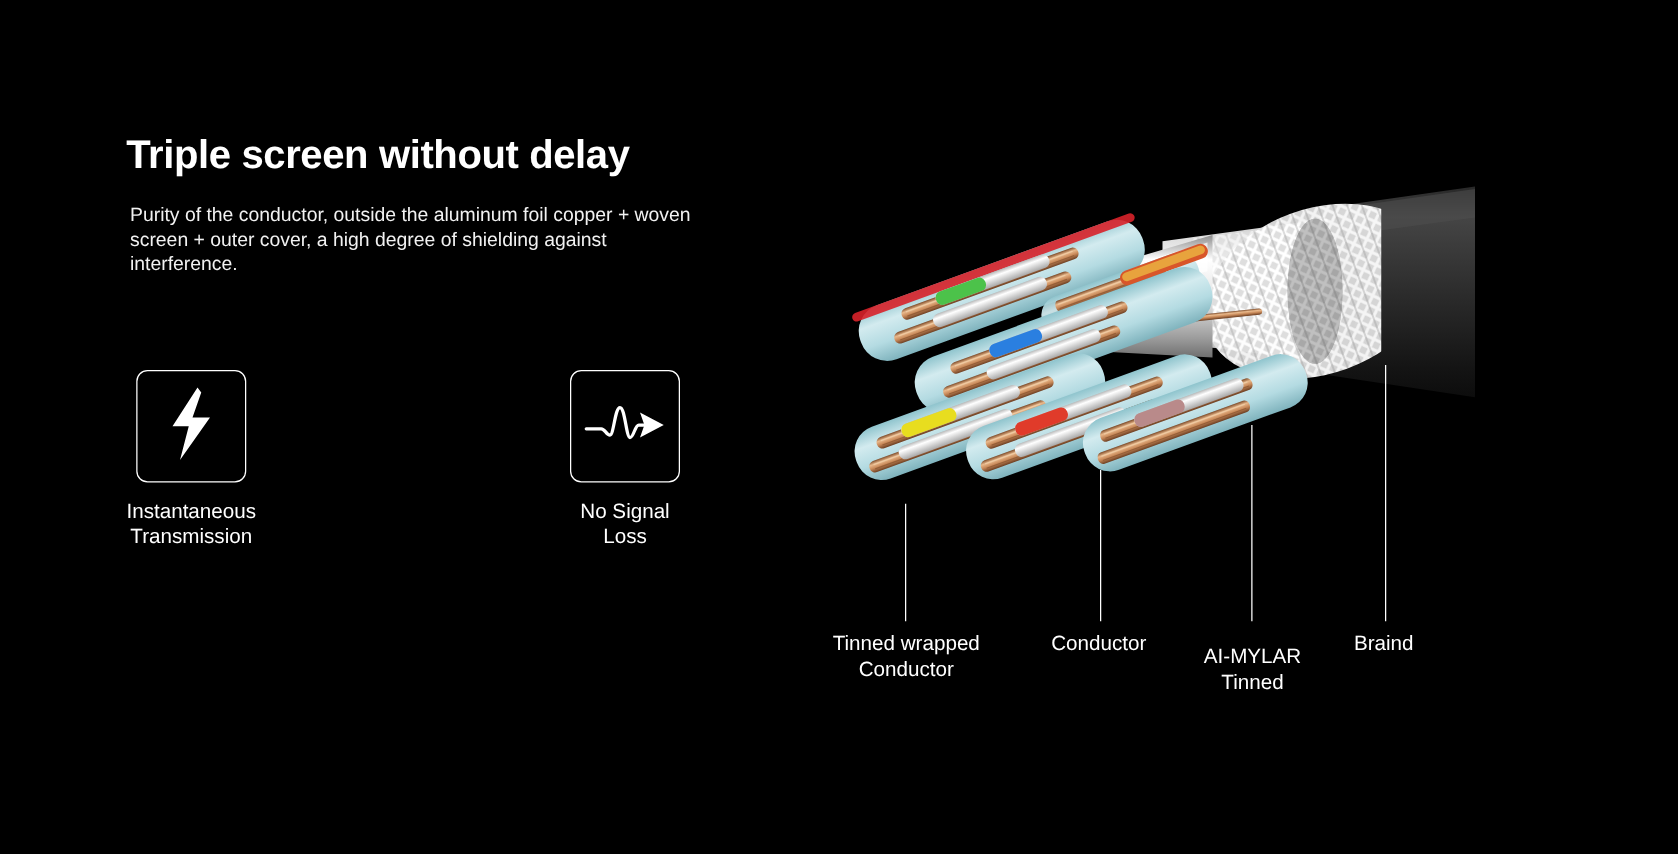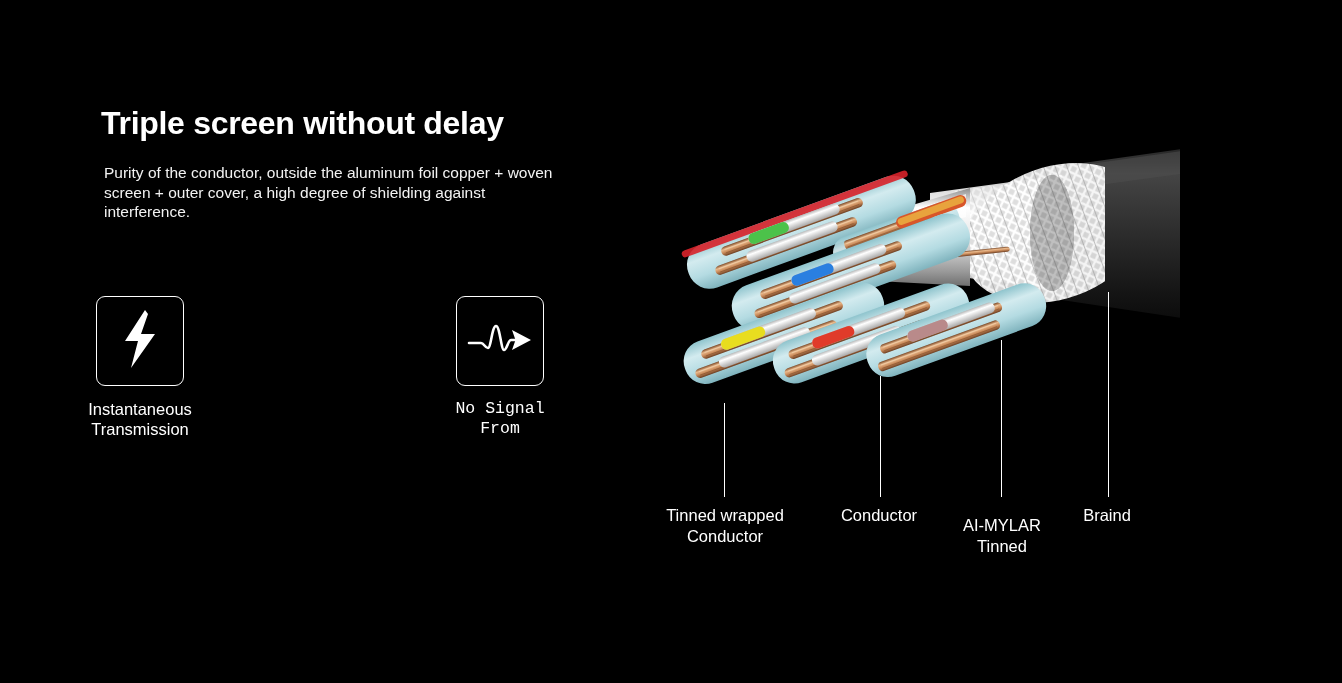--- a/index.html
+++ b/index.html
@@ -54,23 +54,23 @@
     display: flex;
     align-items: center;
     justify-content: center;
   }
   .feature .cap {
     margin-top: 13px;
     font-size: 16.5px;
     line-height: 20px;
     color: #ffffff;
   }
-  #feature-0 { left: 60px;  top: 296px; }
+  #feature-0 { left: 73px;  top: 296px; }
   #feature-1 { left: 247px; top: 296px; }
-  #feature-2 { left: 420px; top: 296px; font-family: Liberation Mono, monospace; }
+  #feature-2 { left: 420px; top: 296px; }
 
   
   #cable {
     position: absolute;
     left: 600px;
     top: 90px;
     width: 742px;
     height: 330px;
   }
 
@@ -117,21 +117,21 @@
     <div class="box">
       <span>
         <svg width="66" height="46" viewBox="0 0 66 46">
           <path d="M2 27 L14 27 C17 27 18 32 21 32 C24 32 25 10 29 10 C33 10 34 34 37 34 C40 34 41 24 44 24 L56 24" fill="none" stroke="#ffffff" stroke-width="2.6" stroke-linecap="round" stroke-linejoin="round"></path>
           <path d="M45 14 L64 24 L45 34 L48.5 24 Z" fill="#ffffff"></path>
         </svg>
       </span>
     </div>
     <div class="cap">
       <span>No Signal</span><br>
-      <span>From</span>
+      <span>Loss</span>
     </div>
   </div>
 
   <div id="cable">
     <svg width="742" height="330" viewBox="0 0 742 330">
       <defs>
         <linearGradient id="gJacket" x1="0" y1="0" x2="0" y2="1">
           <stop offset="0%" stop-color="#0b0b0b"></stop>
           <stop offset="22%" stop-color="#454545"></stop>
           <stop offset="48%" stop-color="#2e2e2e"></stop>

